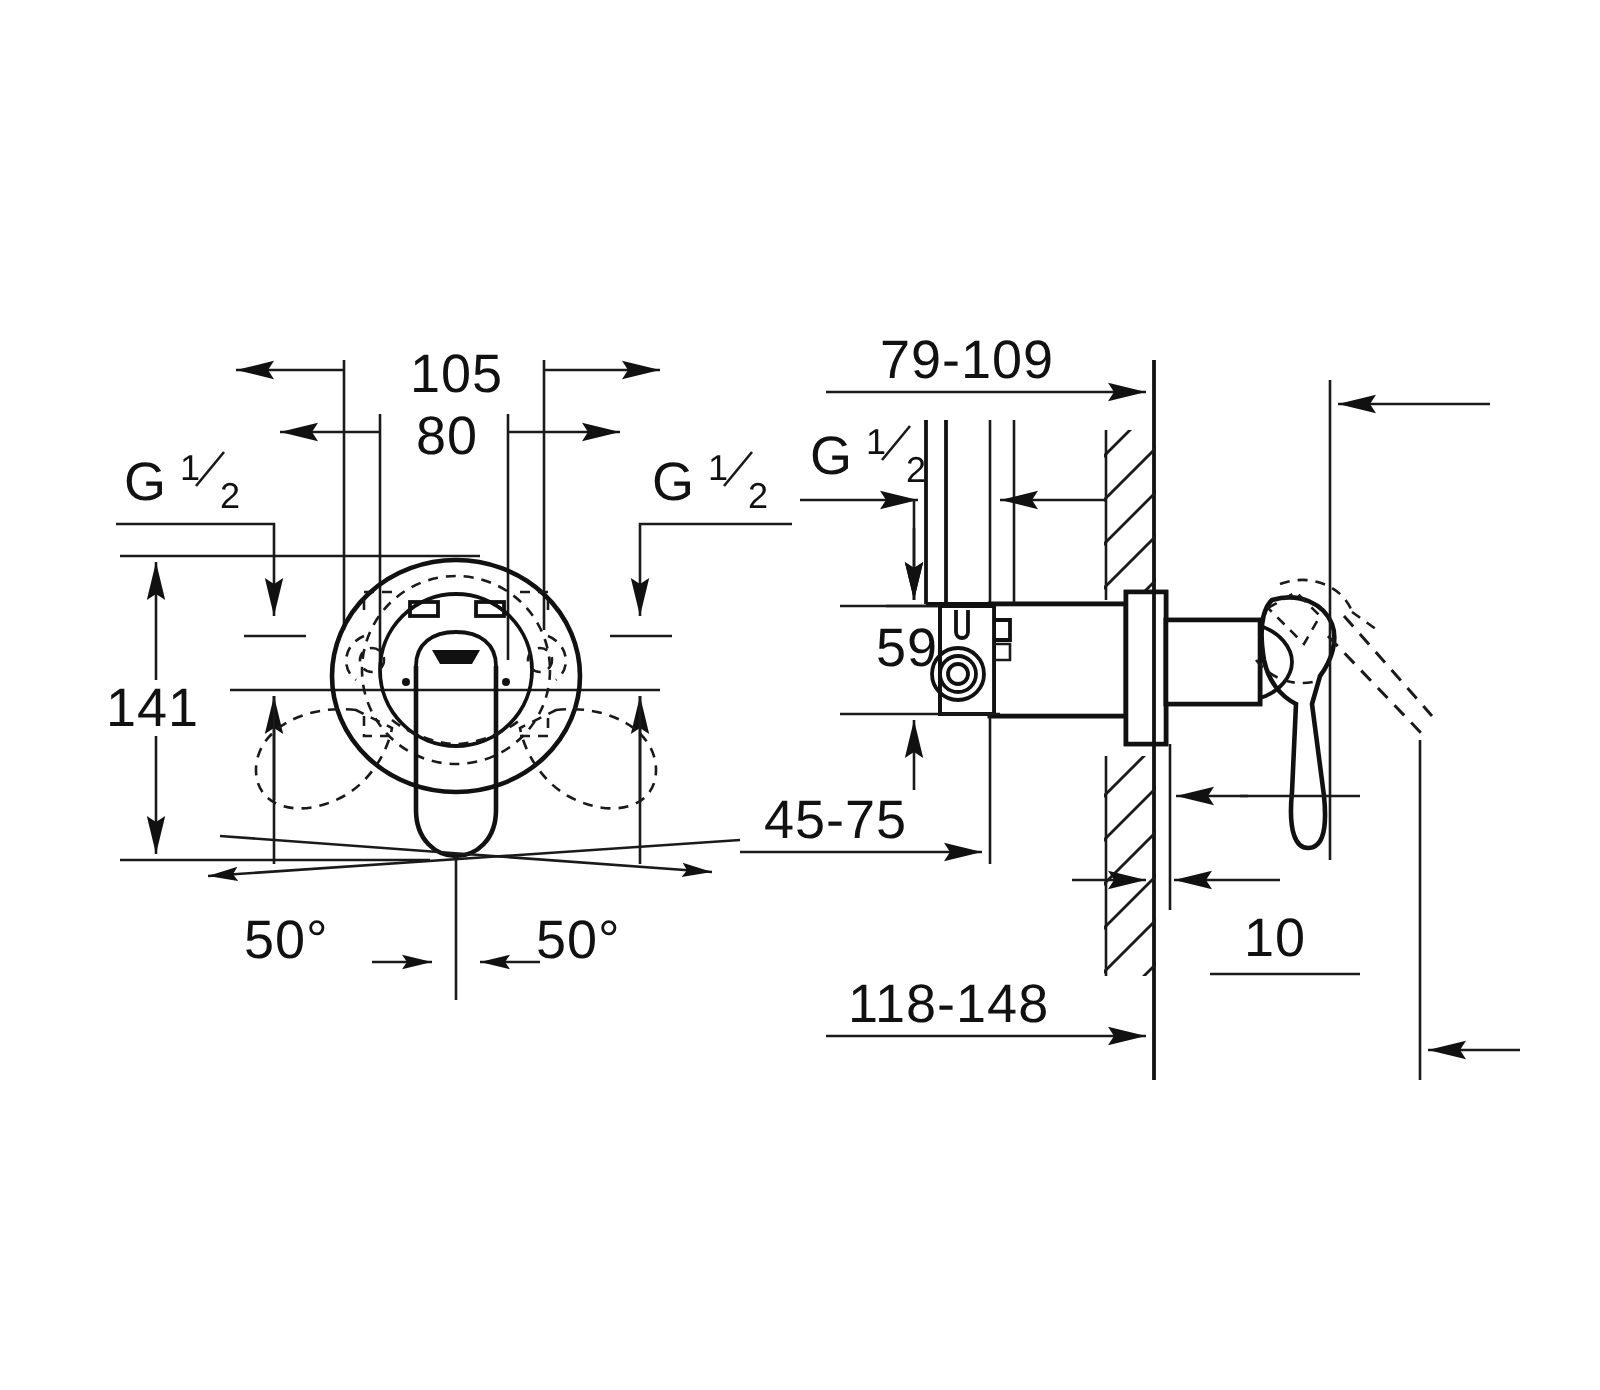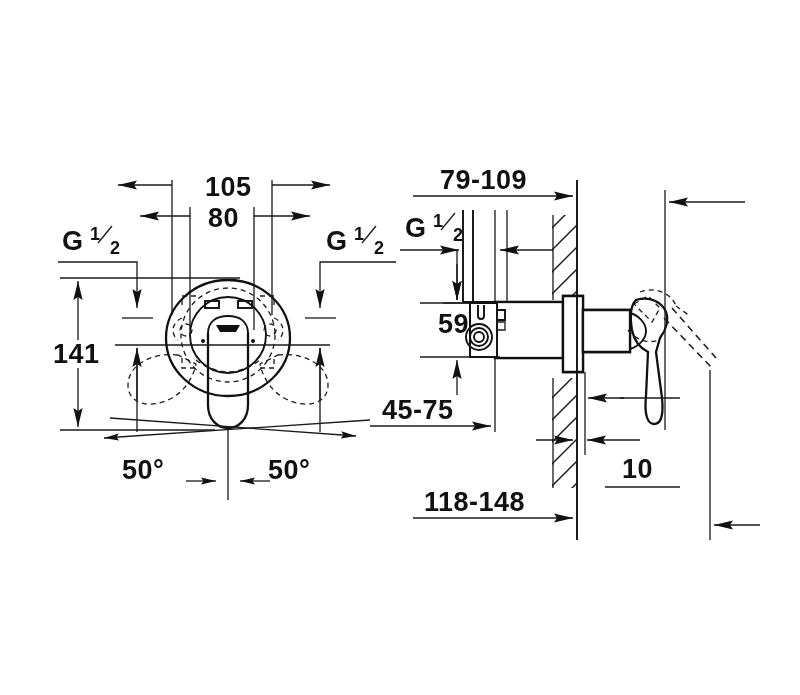--- a/index.html
+++ b/index.html
@@ -11,21 +11,20 @@
     width: 800px;
     height: 695px;
     font-family: "Liberation Sans", sans-serif;
     overflow: hidden;
   }
   #drawing-root {
     position: relative;
     width: 800px;
     height: 695px;
     background: #e5e5e5;
-    font-weight: bold;
   }
   svg#tech-drawing {
     display: block;
     width: 800px;
     height: 695px;
   }
   .ln-thin { stroke: #1a1a1a; fill: none; stroke-width: 1.3; }
   .ln-body { stroke: #111111; fill: none; stroke-width: 2.3; }
   .ln-body-med { stroke: #111111; fill: none; stroke-width: 1.9; }
   .ln-dash { stroke: #1a1a1a; fill: none; stroke-width: 1.5; stroke-dasharray: 7 5; }

